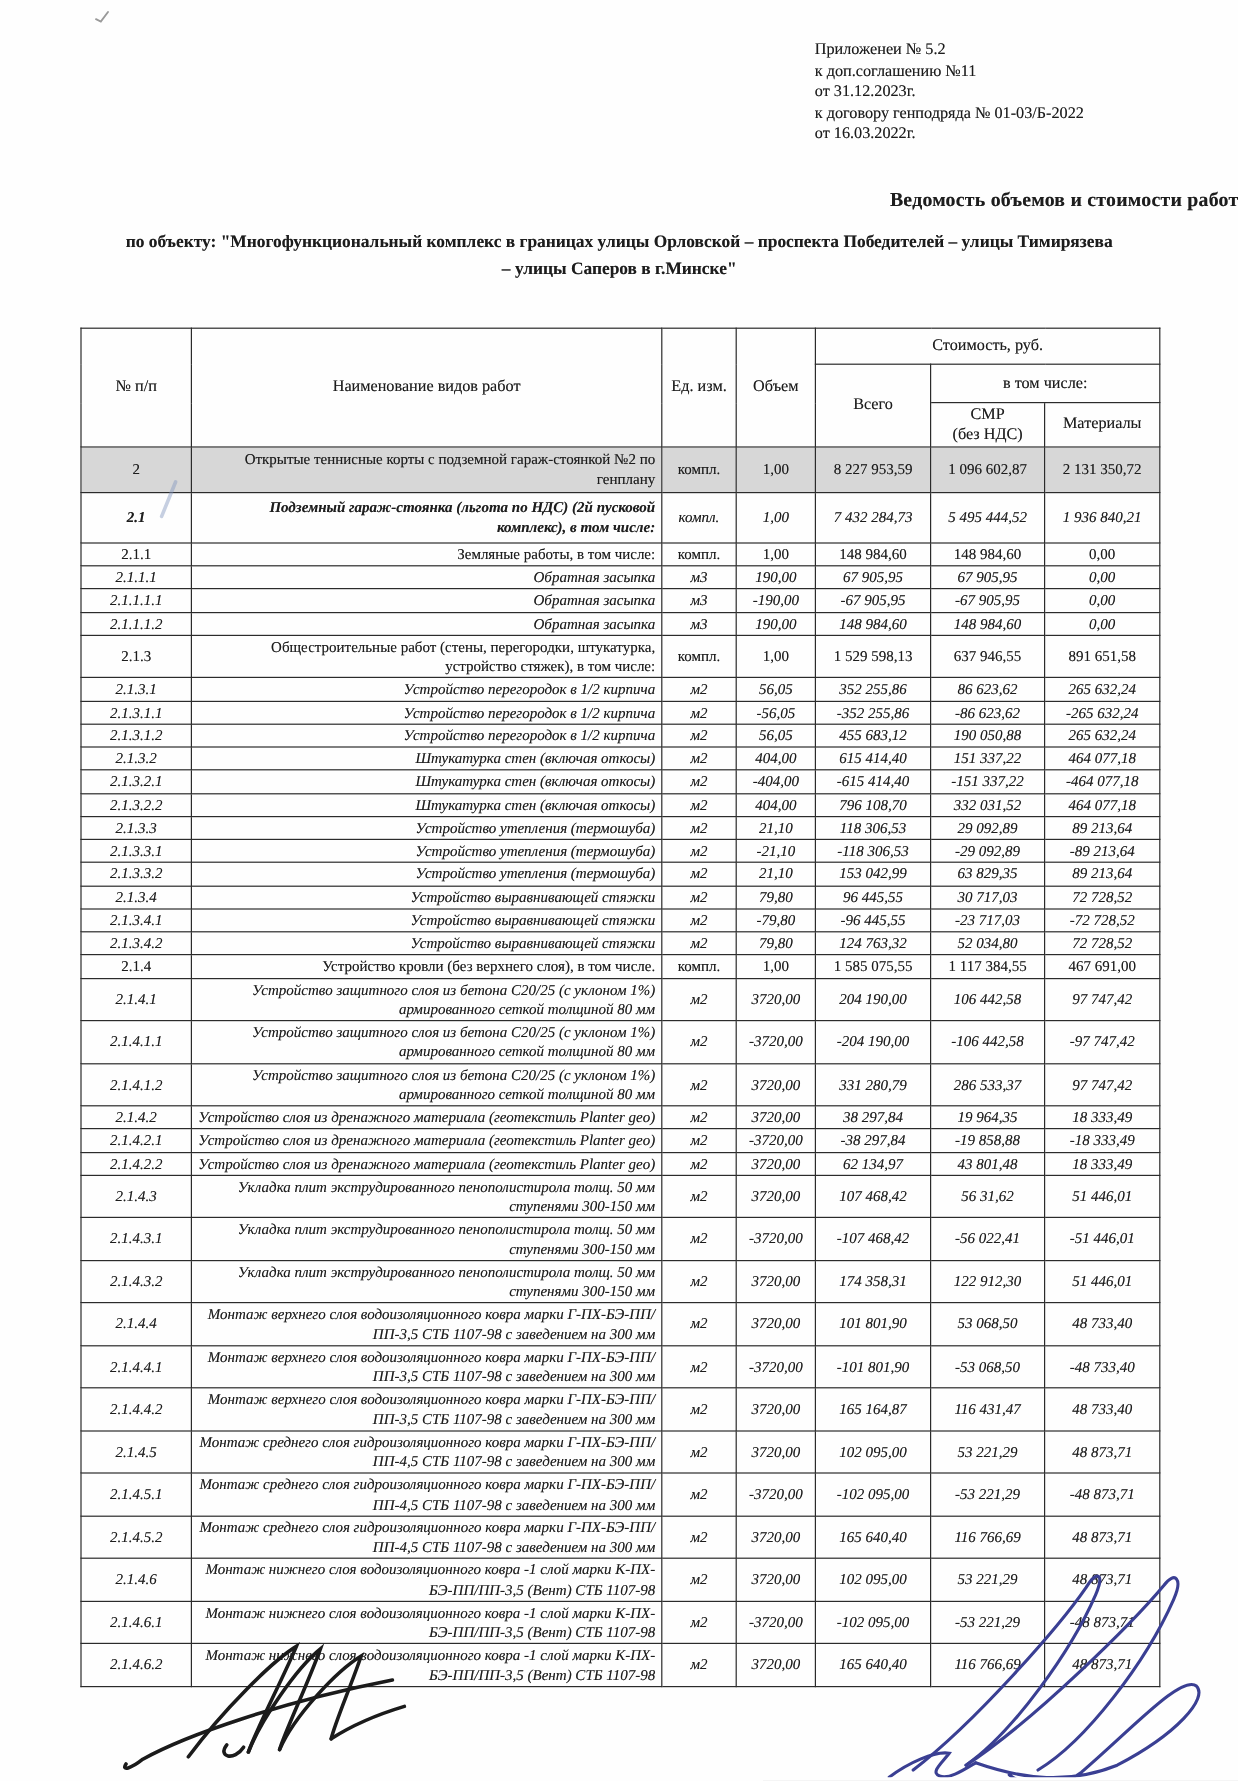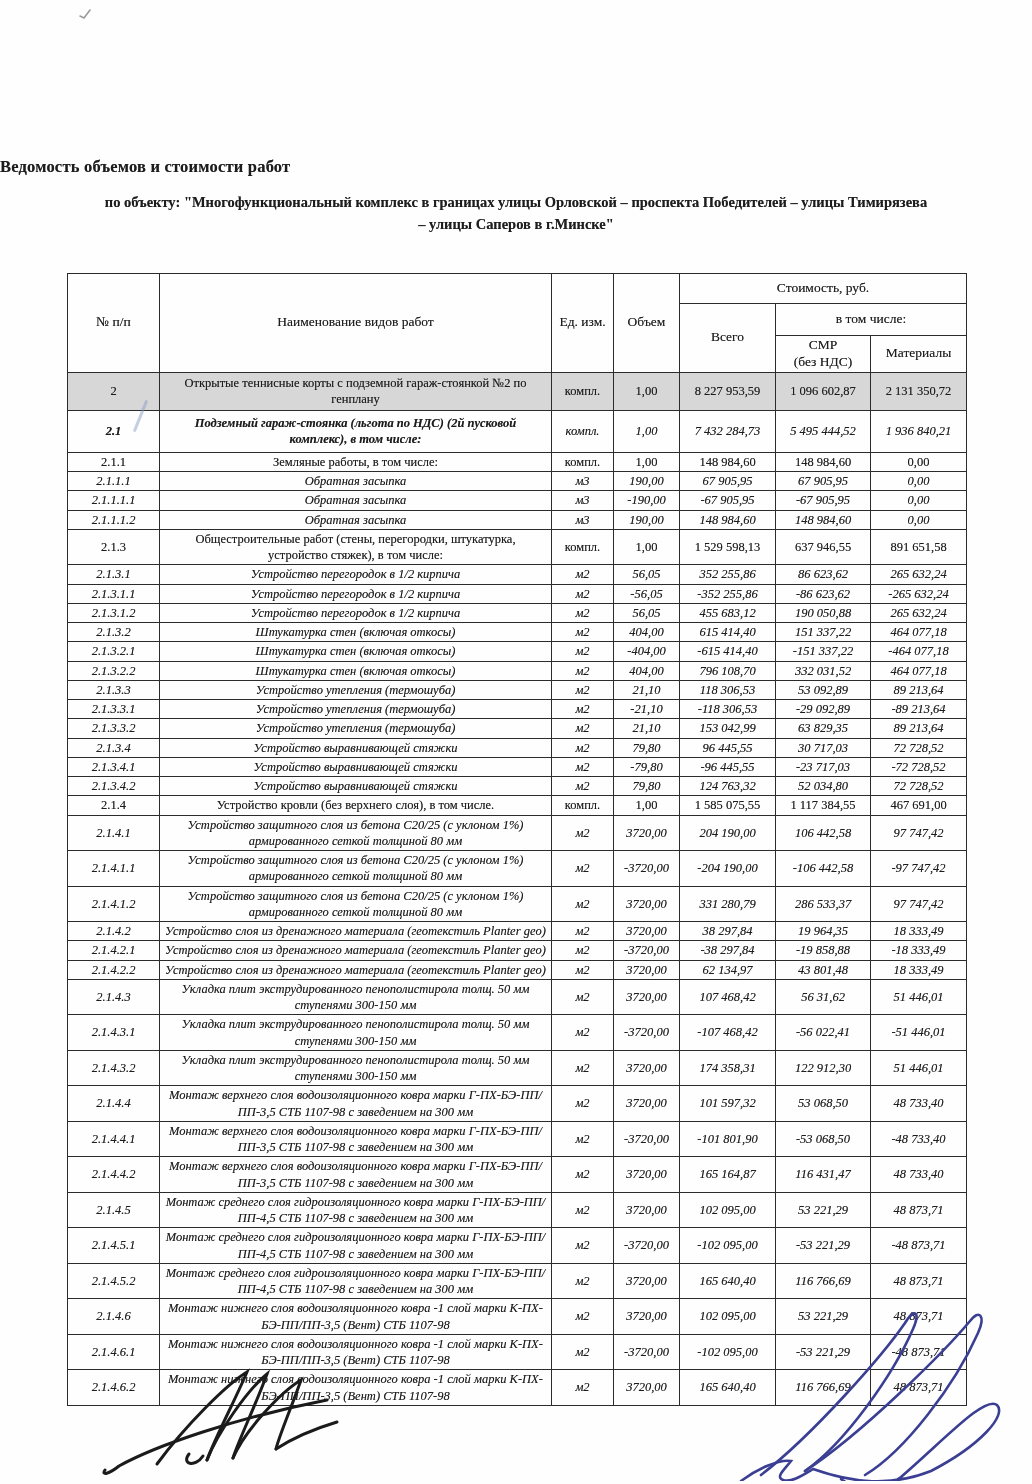--- a/index.html
+++ b/index.html
@@ -11,21 +11,21 @@
     -webkit-font-smoothing:antialiased;
   }
   .scan-soft{ text-shadow:0 0 .4px rgba(40,40,40,.55); }
 
   .appendix{
     position:absolute;left:679px;top:32px;
     font-size:13.5px;line-height:1.3;white-space:nowrap;
   }
   .doc-title{
     position:absolute;top:157px;left:0;width:100%;
-    text-align:left;font-weight:bold;font-size:16.5px;letter-spacing:.2px;
+    text-align:right;font-weight:bold;font-size:16.5px;letter-spacing:.2px;
   }
   .object-line{
     position:absolute;top:191px;left:28px;right:28px;
     text-align:center;font-weight:bold;font-size:14.5px;line-height:1.55;
     white-space:pre-line;
   }
   .part-line{
     position:absolute;top:240px;left:28px;right:28px;
     text-align:center;font-weight:bold;font-size:14.5px;
   }
@@ -40,21 +40,21 @@
     padding:1px 5px;
     vertical-align:middle;
     overflow:hidden;
   }
   table.works thead th{
     font-weight:normal;text-align:center;font-size:13.5px;line-height:1.25;
     white-space:pre-line;
   }
   .hr1{height:30px}.hr2{height:32px}.hr3{height:36px}
   td.c-num{text-align:center;}
-  td.c-name{text-align:center;padding-left:7px;}
+  td.c-name{text-align:right;padding-left:7px;}
   td.c-unit,td.c-vol,td.c-money{text-align:center;}
   tr.gray td{background:#d7d7d7;}
   tr.gray{height:38px;}
   tr.lead{height:42px;margin-top:36px;}
   tr.lead td{font-style:italic;}
   tr.lead td.c-num, tr.lead td.c-name{font-weight:bold;}
   tr.lead td.c-unit, tr.lead td.c-vol{font-weight:normal;font-style:italic;}
   tr.plain td{font-style:normal;}
   tr.sub td{font-style:italic;}
   tr{height:19px;}
@@ -69,20 +69,27 @@
 </style>
 </head>
 <body>
 
 <div class="page scan-soft">
 
   <svg class="corner-mark" viewBox="0 0 14 12">
     <path d="M2,8 L6,10 L12,2" stroke="#9a9a9a" stroke-width="1.6" fill="none" stroke-linecap="round"></path>
   </svg>
 
+  <div class="appendix">
+    <div>Приложенеи № 5.2</div>
+    <div>к доп.соглашению №11</div>
+    <div>от 31.12.2023г.</div>
+    <div>к договору генподряда № 01-03/Б-2022</div>
+    <div>от 16.03.2022г.</div>
+  </div>
 
   <div class="doc-title">Ведомость объемов и стоимости работ</div>
   <div class="object-line">по объекту: "Многофункциональный комплекс в границах улицы  Орловской – проспекта Победителей – улицы Тимирязева
 – улицы Саперов в г.Минске"</div>
 
   <div class="tablewrap">
     <table class="works">
       <colgroup>
         <col style="width:92px">
           <col style="width:392px">
@@ -241,21 +248,21 @@
             <td class="c-money">332 031,52</td>
             <td class="c-money">464 077,18</td>
           </tr>
 
           <tr class="sub">
             <td class="c-num">2.1.3.3</td>
             <td class="c-name">Устройство утепления (термошуба)</td>
             <td class="c-unit">м2</td>
             <td class="c-vol">21,10</td>
             <td class="c-money">118 306,53</td>
-            <td class="c-money">53 092,89</td>
+            <td class="c-money">29 092,89</td>
             <td class="c-money">89 213,64</td>
           </tr>
 
           <tr class="sub">
             <td class="c-num">2.1.3.3.1</td>
             <td class="c-name">Устройство утепления (термошуба)</td>
             <td class="c-unit">м2</td>
             <td class="c-vol">-21,10</td>
             <td class="c-money">-118 306,53</td>
             <td class="c-money">-29 092,89</td>
@@ -400,21 +407,21 @@
             <td class="c-money">174 358,31</td>
             <td class="c-money">122 912,30</td>
             <td class="c-money">51 446,01</td>
           </tr>
 
           <tr class="sub">
             <td class="c-num">2.1.4.4</td>
             <td class="c-name">Монтаж верхнего слоя водоизоляционного ковра марки Г-ПХ-БЭ-ПП/ПП-3,5 СТБ 1107-98  с заведением на 300 мм</td>
             <td class="c-unit">м2</td>
             <td class="c-vol">3720,00</td>
-            <td class="c-money">101 597,32</td>
+            <td class="c-money">101 801,90</td>
             <td class="c-money">53 068,50</td>
             <td class="c-money">48 733,40</td>
           </tr>
 
           <tr class="sub">
             <td class="c-num">2.1.4.4.1</td>
             <td class="c-name">Монтаж верхнего слоя водоизоляционного ковра марки Г-ПХ-БЭ-ПП/ПП-3,5 СТБ 1107-98  с заведением на 300 мм</td>
             <td class="c-unit">м2</td>
             <td class="c-vol">-3720,00</td>
             <td class="c-money">-101 801,90</td>

